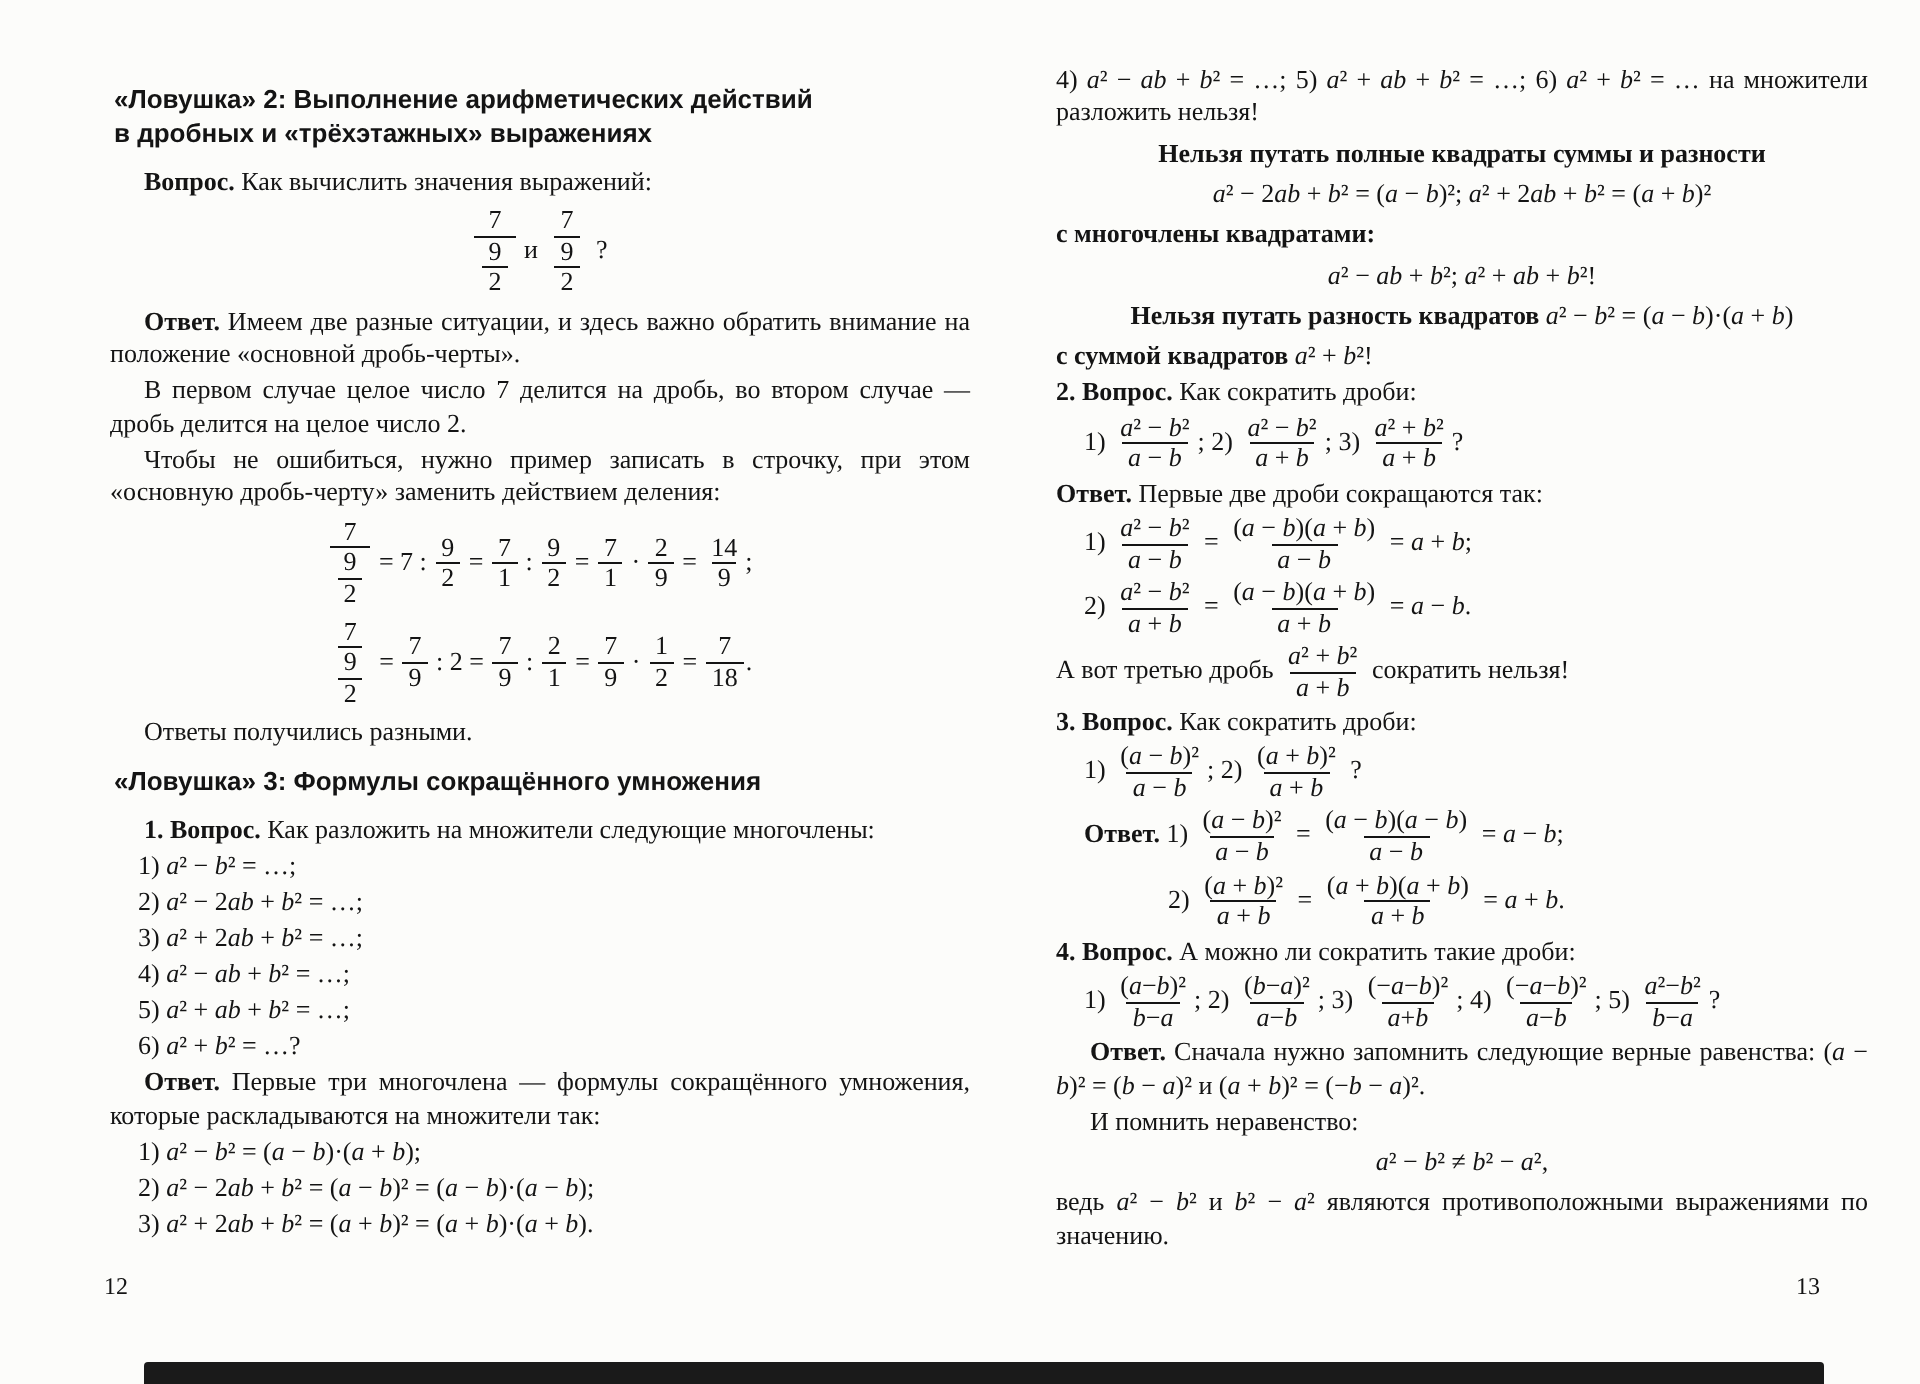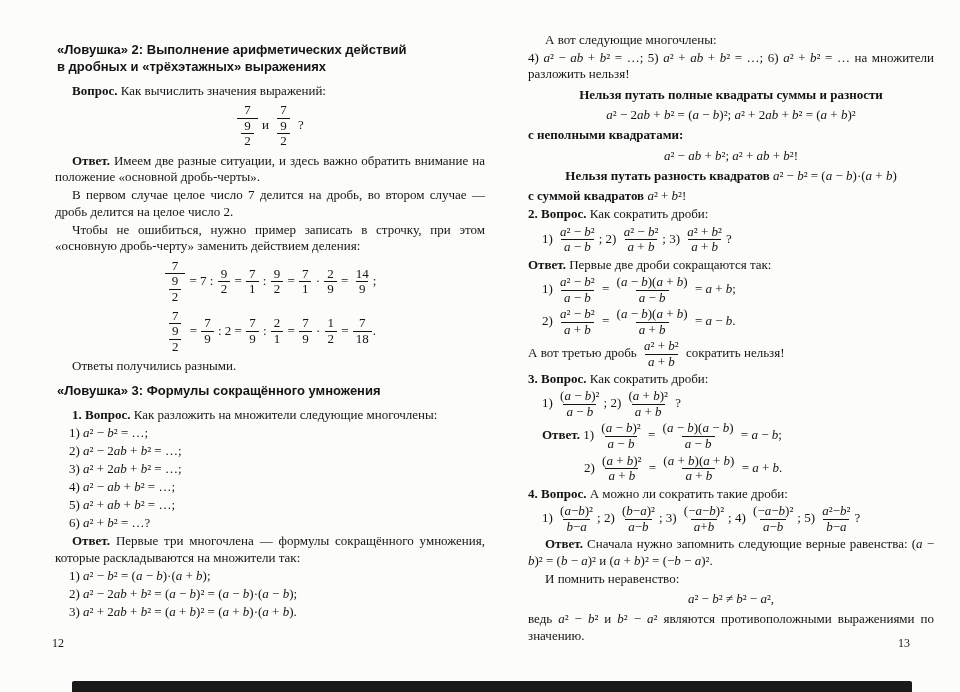--- a/index.html
+++ b/index.html
@@ -122,25 +122,24 @@
         <div class="blk ml">6) <i>a</i>² + <i>b</i>² = …?</div>
         <div class="blk p"><b>Ответ.</b> Первые три многочлена — формулы сокращённого умножения, которые раскладываются на множители так:</div>
         <div class="blk ml">1) <i>a</i>² − <i>b</i>² = (<i>a</i> − <i>b</i>)·(<i>a</i> + <i>b</i>);</div>
         <div class="blk ml">2) <i>a</i>² − 2<i>a</i><i>b</i> + <i>b</i>² = (<i>a</i> − <i>b</i>)² = (<i>a</i> − <i>b</i>)·(<i>a</i> − <i>b</i>);</div>
         <div class="blk ml">3) <i>a</i>² + 2<i>a</i><i>b</i> + <i>b</i>² = (<i>a</i> + <i>b</i>)² = (<i>a</i> + <i>b</i>)·(<i>a</i> + <i>b</i>).</div>
       </div>
   </div>
 
   <div class="page" id="page-right">
     <div>
-        <div class="blk p">А вот следующие многочлены:</div>
         <div class="blk p0">4) <i>a</i>² − <i>a</i><i>b</i> + <i>b</i>² = …;  5) <i>a</i>² + <i>a</i><i>b</i> + <i>b</i>² = …;  6) <i>a</i>² + <i>b</i>² = … на множители разложить нельзя!</div>
         <div class="blk pc"><b>Нельзя путать полные квадраты суммы и разности</b></div>
         <div class="blk mc"><i>a</i>² − 2<i>a</i><i>b</i> + <i>b</i>² = (<i>a</i> − <i>b</i>)²;   <i>a</i>² + 2<i>a</i><i>b</i> + <i>b</i>² = (<i>a</i> + <i>b</i>)²</div>
-        <div class="blk p0"><b>с неполными квадратами:</b></div>
+        <div class="blk p0"><b>с многочлены квадратами:</b></div>
         <div class="blk mc"><i>a</i>² − <i>a</i><i>b</i> + <i>b</i>²;   <i>a</i>² + <i>a</i><i>b</i> + <i>b</i>²!</div>
         <div class="blk pc"><b>Нельзя путать разность квадратов</b> <i>a</i>² − <i>b</i>² = (<i>a</i> − <i>b</i>)·(<i>a</i> + <i>b</i>)</div>
         <div class="blk p0"><b>с суммой квадратов</b> <i>a</i>² + <i>b</i>²!</div>
         <div class="blk p0"><b>2. Вопрос.</b> Как сократить дроби:</div>
         <div class="blk ml">1) <span class="frac">
             <span class="fnum"><i>a</i>² − <i>b</i>²</span>
             <span class="fden"><i>a</i> − <i>b</i></span>
           </span>;   2) <span class="frac">
             <span class="fnum"><i>a</i>² − <i>b</i>²</span>
             <span class="fden"><i>a</i> + <i>b</i></span>

